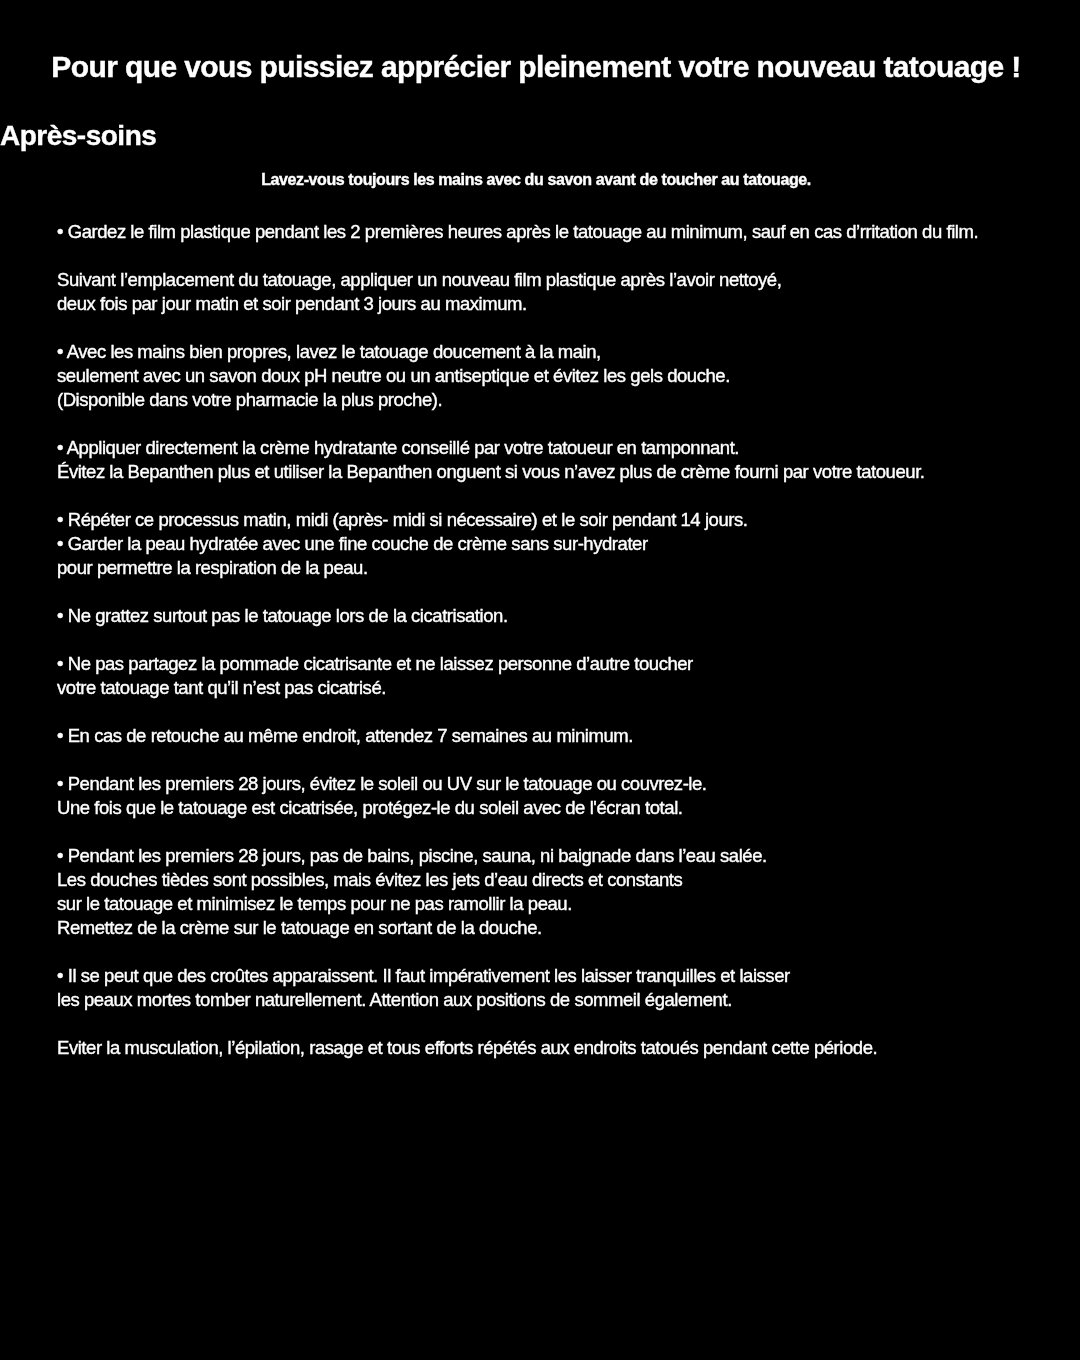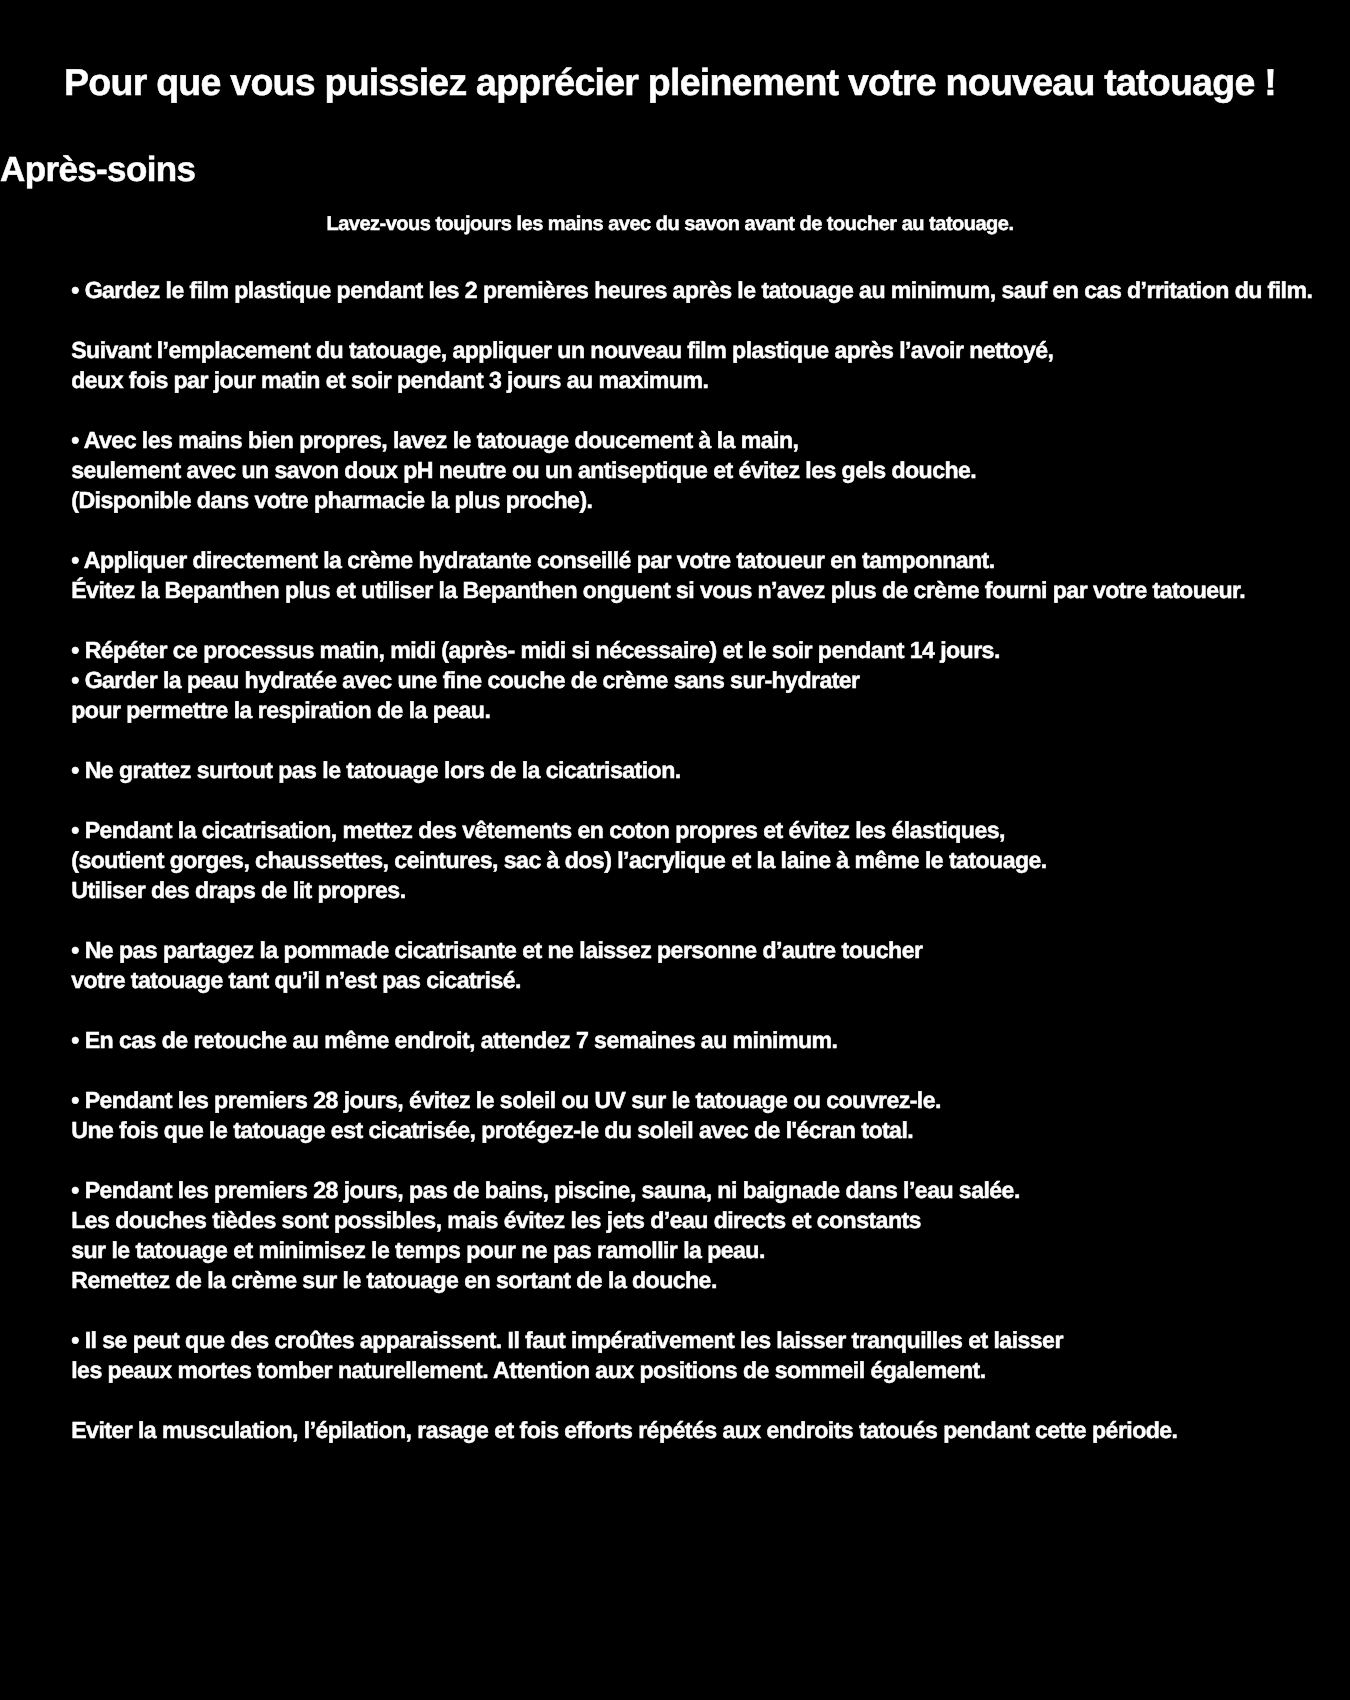--- a/index.html
+++ b/index.html
@@ -40,21 +40,21 @@
     font-size: 16px;
     line-height: 24px;
     font-weight: bold;
     letter-spacing: -0.4px;
   }
   .content {
     margin-top: 28px;
     padding: 0 20px 0 57px;
     font-size: 18.5px;
     line-height: 24px;
-    font-weight: bold;
+    font-weight: normal;
     letter-spacing: -0.45px;
   }
   .para {
     margin: 0 0 24px 0;
     white-space: nowrap;
   }
 </style>
 </head>
 <body>
 
@@ -62,21 +62,20 @@
   <h1 class="page-title">Pour que vous puissiez apprécier pleinement votre nouveau tatouage !</h1>
   <h2 class="section-title">Après-soins</h2>
   <p class="intro">Lavez-vous toujours les mains avec du savon avant de toucher au tatouage.</p>
   <div class="content">
       <p class="para">• Gardez le film plastique pendant les 2 premières heures après le tatouage au minimum, sauf en cas d’rritation du film.</p>
       <p class="para">Suivant l’emplacement du tatouage, appliquer un nouveau film plastique après l’avoir nettoyé,<br>deux fois par jour matin et soir pendant 3 jours au maximum.</p>
       <p class="para">• Avec les mains bien propres, lavez le tatouage doucement à la main,<br>seulement avec un savon doux pH neutre ou un antiseptique et évitez les gels douche.<br>(Disponible dans votre pharmacie la plus proche).</p>
       <p class="para">• Appliquer directement la crème hydratante conseillé par votre tatoueur en tamponnant.<br>Évitez la Bepanthen plus et utiliser la Bepanthen onguent si vous n’avez plus de crème fourni par votre tatoueur.</p>
       <p class="para">• Répéter ce processus matin, midi (après- midi si nécessaire) et le soir pendant 14 jours.<br>• Garder la peau hydratée avec une fine couche de crème sans sur-hydrater<br>pour permettre la respiration de la peau.</p>
       <p class="para">• Ne grattez surtout pas le tatouage lors de la cicatrisation.</p>
-      <p class="para">• Pendant la cicatrisation, mettez des vêtements en coton propres et évitez les élastiques,<br>(soutient gorges, chaussettes, ceintures, sac à dos) l’acrylique et la laine à même le tatouage.<br>Utiliser des draps de lit propres.</p>
       <p class="para">• Ne pas partagez la pommade cicatrisante et ne laissez personne d’autre toucher<br>votre tatouage tant qu’il n’est pas cicatrisé.</p>
       <p class="para">• En cas de retouche au même endroit, attendez 7 semaines au minimum.</p>
       <p class="para">• Pendant les premiers 28 jours, évitez le soleil ou UV sur le tatouage ou couvrez-le.<br>Une fois que le tatouage est cicatrisée, protégez-le du soleil avec de l'écran total.</p>
       <p class="para">• Pendant les premiers 28 jours, pas de bains, piscine, sauna, ni baignade dans l’eau salée.<br>Les douches tièdes sont possibles, mais évitez les jets d’eau directs et constants<br>sur le tatouage et minimisez le temps pour ne pas ramollir la peau.<br>Remettez de la crème sur le tatouage en sortant de la douche.</p>
       <p class="para">• Il se peut que des croûtes apparaissent. Il faut impérativement les laisser tranquilles et laisser<br>les peaux mortes tomber naturellement. Attention aux positions de sommeil également.</p>
-      <p class="para">Eviter la musculation, l’épilation, rasage et fois efforts répétés aux endroits tatoués pendant cette période.</p>
+      <p class="para">Eviter la musculation, l’épilation, rasage et tous efforts répétés aux endroits tatoués pendant cette période.</p>
     </div>
 </div>
 
 </body></html>

